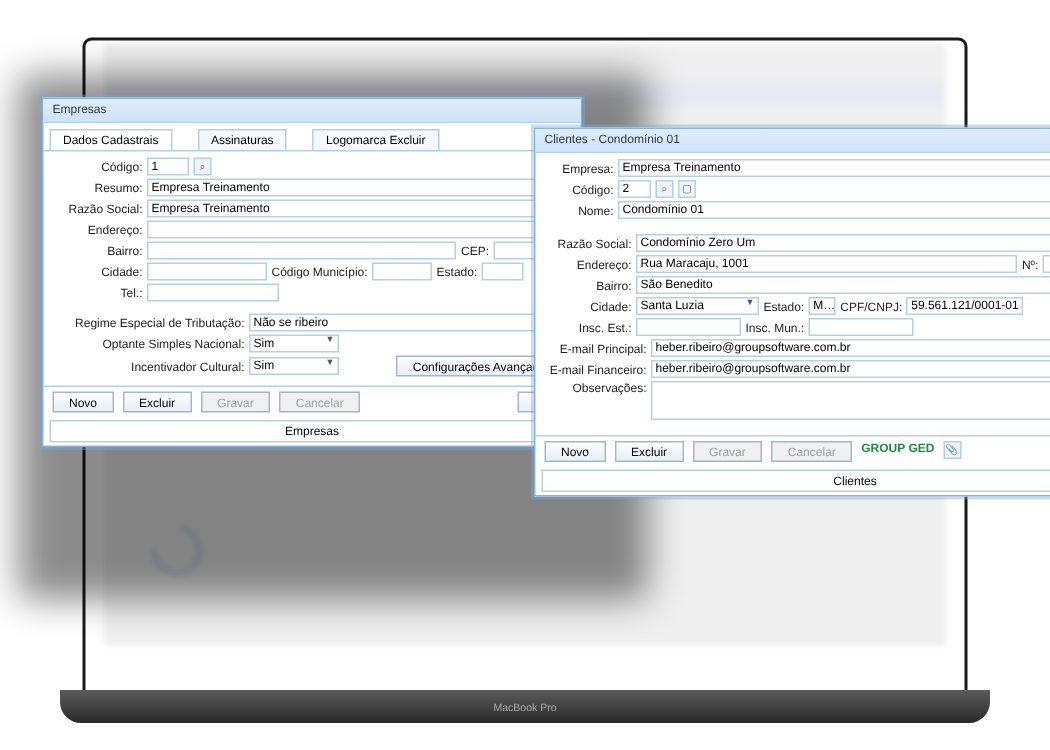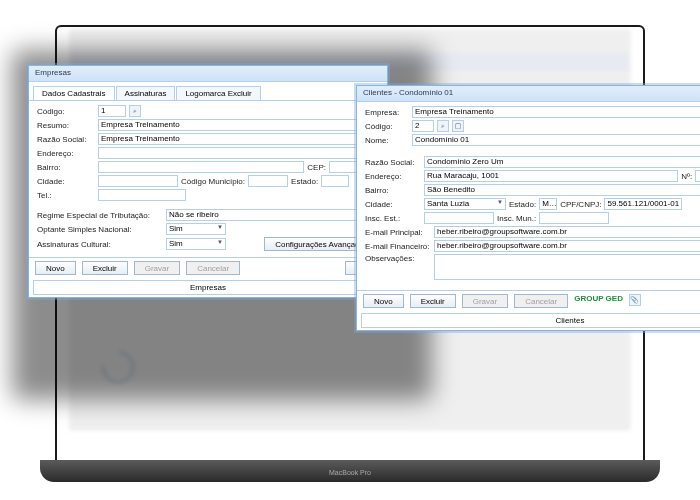--- a/index.html
+++ b/index.html
@@ -9,26 +9,26 @@
   .bg-toolbar { position:absolute; top:22px; left:0; right:0; height:18px; background:#d8ddea; }
   .bg-logo { position:absolute; bottom:45px; left:30px; width:34px; height:34px; border:4px solid #b3c4d4; border-radius:50%; border-top-color:transparent; transform:rotate(-40deg); }
 
   .laptop-bar { position:absolute; bottom:18px; left:40px; right:40px; height:22px; background:linear-gradient(#5b5b5b,#2a2a2a); border-radius:0 0 14px 14px; }
   .laptop-label { position:absolute; bottom:24px; left:50%; transform:translateX(-50%); font-size:7px; color:#aaa; }
   .laptop-border { position:absolute; top:25px; bottom:30px; left:55px; right:55px; border:2px solid #1a1a1a; border-radius:6px 6px 0 0; pointer-events:none; }
   .shadow { position:absolute; top:50px; left:12px; width:420px; height:350px; background:rgba(0,0,0,.45); filter:blur(12px); border-radius:8px; }
 
   .win { position:absolute; background:#fff; border:1px solid #8ab4e0; box-shadow:0 0 0 2px rgba(120,170,220,.4); font-size:8px; }
   .win-titlebar { height:16px; background:linear-gradient(#dfeefc,#cfe2f7); border-bottom:1px solid #b4cfe8; padding:2px 6px; font-size:8px; color:#2b3a4d; }
-  .tabs { display:flex; gap:0; padding:4px 4px 0; border-bottom:1px solid #b4cfe8; }
+  .tabs { display:flex; gap:16px; padding:4px 4px 0; border-bottom:1px solid #b4cfe8; }
   .tab { padding:2px 8px; border:1px solid #b4cfe8; border-bottom:none; background:#f4f8fc; font-size:8px; margin-right:1px; }
   .tab.active { background:#fff; }
   .form { padding:4px 8px; }
   .row { display:flex; align-items:center; margin-bottom:2px; gap:3px; white-space:nowrap; }
-  .lbl { font-size:8px; color:#222; text-align:left; }
+  .lbl { font-size:8px; color:#222; text-align:right; }
   .inp { height:12px; border:1px solid #b4cfe8; background:#fff; font-size:8px; padding:0 2px; overflow:hidden; text-overflow:ellipsis; }
   .sel { height:12px; border:1px solid #b4cfe8; background:#fff; font-size:8px; padding:0 2px; position:relative; }
   .sel::after { content:"▼"; position:absolute; right:2px; top:0; font-size:6px; color:#556; }
   .icon-sm { width:12px; height:12px; border:1px solid #b4cfe8; background:#eef4fa; display:inline-flex; align-items:center; justify-content:center; font-size:7px; color:#556; }
   .btnbar { display:flex; gap:6px; padding:3px 6px; border-top:1px solid #b4cfe8; }
   .btn { height:14px; border:1px solid #9fb7cf; background:linear-gradient(#fdfdfd,#e7eef6); font-size:8px; padding:0 10px; display:inline-flex; align-items:center; }
   .btn.disabled { color:#a0a0a0; background:#f0f0f0; }
   .statusbar { border-top:1px solid #b4cfe8; font-size:8px; padding:2px 4px; border:1px solid #b4cfe8; margin:2px 4px; text-align:center; }
   .chk { width:10px; height:10px; border:1px solid #b4cfe8; display:inline-block; }
   .ged { color:#1a8f3a; font-weight:bold; font-size:8px; }
@@ -92,21 +92,21 @@
     <div style="height:6px"></div>
     <div class="row">
       <span class="lbl" style="width:126px">Regime Especial de Tributação:</span>
       <span class="sel" style="flex:1">Não se ribeiro</span>
     </div>
     <div class="row">
       <span class="lbl" style="width:126px">Optante Simples Nacional:</span>
       <span class="sel" style="width:60px">Sim</span>
     </div>
     <div class="row">
-      <span class="lbl" style="width:126px">Assinaturas Cultural:</span>
+      <span class="lbl" style="width:126px">Incentivador Cultural:</span>
       <span class="sel" style="width:60px">Sim</span>
       <span style="flex:1"></span>
       <span class="btn">Configurações Avançadas</span>
     </div>
   </div>
   <div class="btnbar">
     <span class="btn">Novo</span>
     <span class="btn">Excluir</span>
     <span class="btn disabled">Gravar</span>
     <span class="btn disabled">Cancelar</span>

